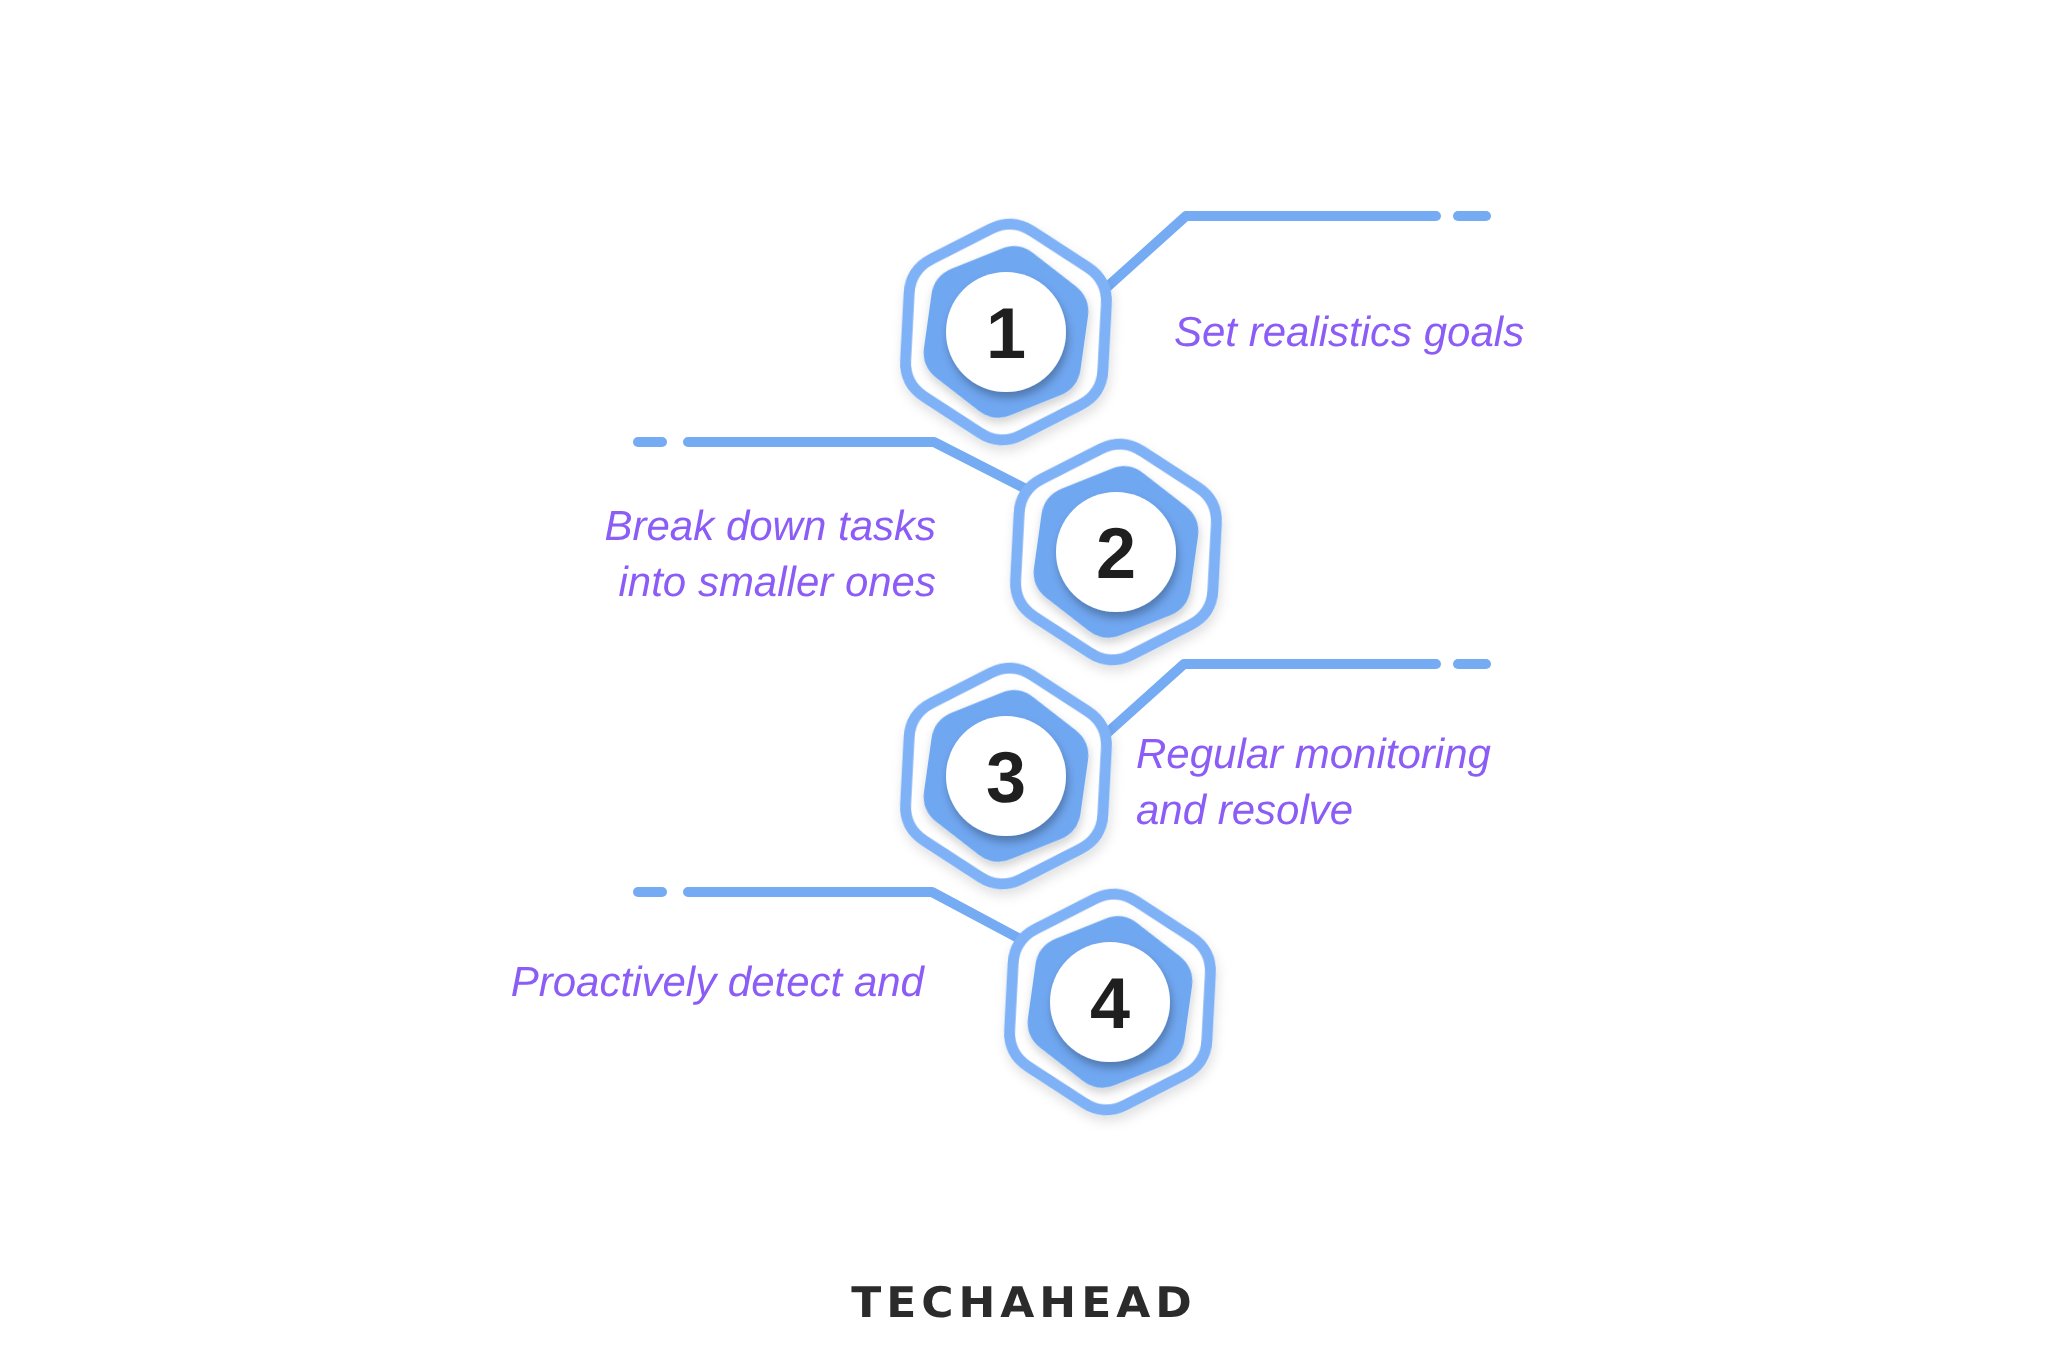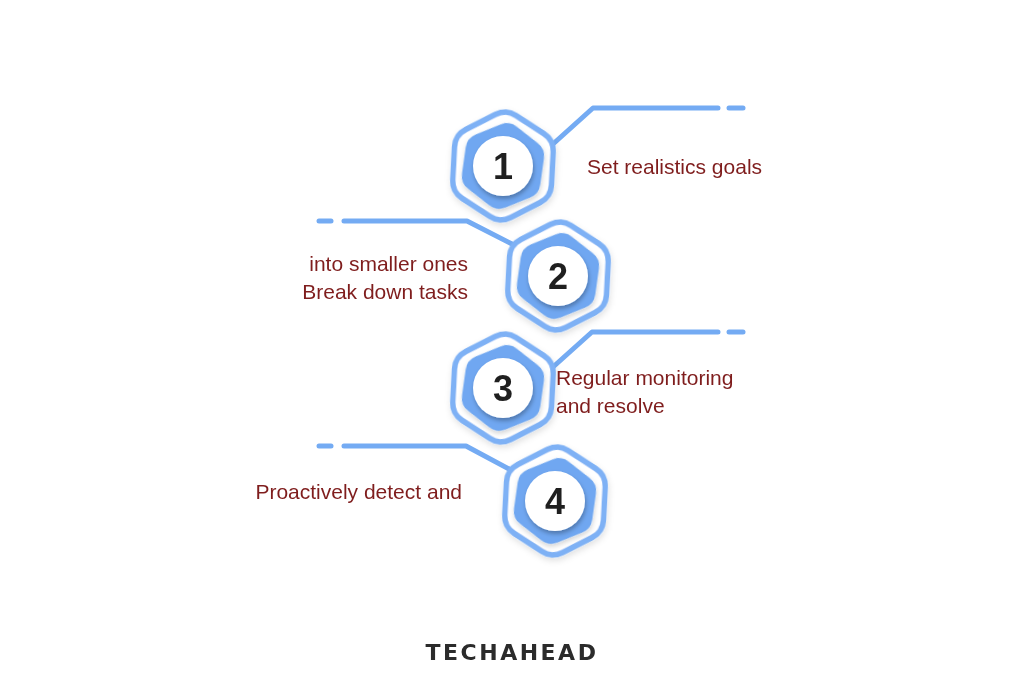--- a/index.html
+++ b/index.html
@@ -11,27 +11,27 @@
   .connector{fill:none;stroke:#74ABF3;stroke-width:5;stroke-linecap:round;stroke-linejoin:round;}
   .dash{stroke:#74ABF3;stroke-width:5;stroke-linecap:round;}
   .hex-outer{fill:#ffffff;stroke:#7EB1F5;stroke-width:5.5;}
   .hex-inner{fill:#6FA7F1;}
   .num-circle{fill:#ffffff;}
   .num-text{
     font-family:"Liberation Sans", sans-serif;font-size:36px;font-weight:700;
     fill:#1f1f1f;text-anchor:middle;
   }
   .label{
-    position:absolute;color:#7f1d1d;font-size:21px;line-height:28px;font-weight:400;
+    position:absolute;color:#8b5cf6;font-size:21px;line-height:28px;font-weight:400;font-style:italic;
   }
   .label span{display:block;}
   .label-right{text-align:right;}
   .label-1{left:587px;top:153px;}
   .label-2{right:556px;top:250px;}
-  .label-3{left:556px;top:364px;}
+  .label-3{left:568px;top:364px;}
   .label-4{right:562px;top:478px;text-align:center;}
   .brand-logo{
     position:absolute;left:0;right:0;top:640px;text-align:center;
     color:#2b2b2b;font-size:22px;font-weight:800;letter-spacing:2.5px;
     font-family:"DejaVu Sans", sans-serif;transform:scaleY(0.96);
   }
 </style>
 </head>
 <body>
 
@@ -90,22 +90,22 @@
       <circle class="num-circle" r="30" filter="url(#circShadow)"></circle>
       <text class="num-text" y="13">4</text>
     </g>
   </svg>
 
   <div class="label label-1">
     <span>Set realistics goals</span>
   </div>
 
   <div class="label label-right label-2">
+    <span>Break down tasks</span>
     <span>into smaller ones</span>
-    <span>Break down tasks</span>
   </div>
 
   <div class="label label-3">
     <span>Regular monitoring</span>
     <span>and resolve</span>
   </div>
 
   <div class="label label-right label-4">
     <span>Proactively detect and</span>
   </div>

